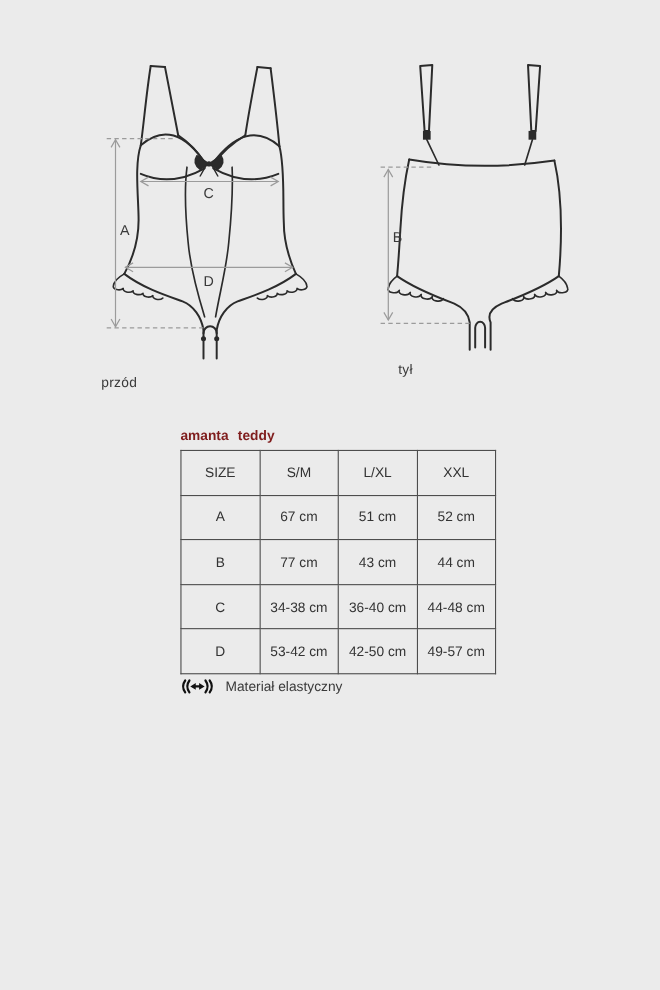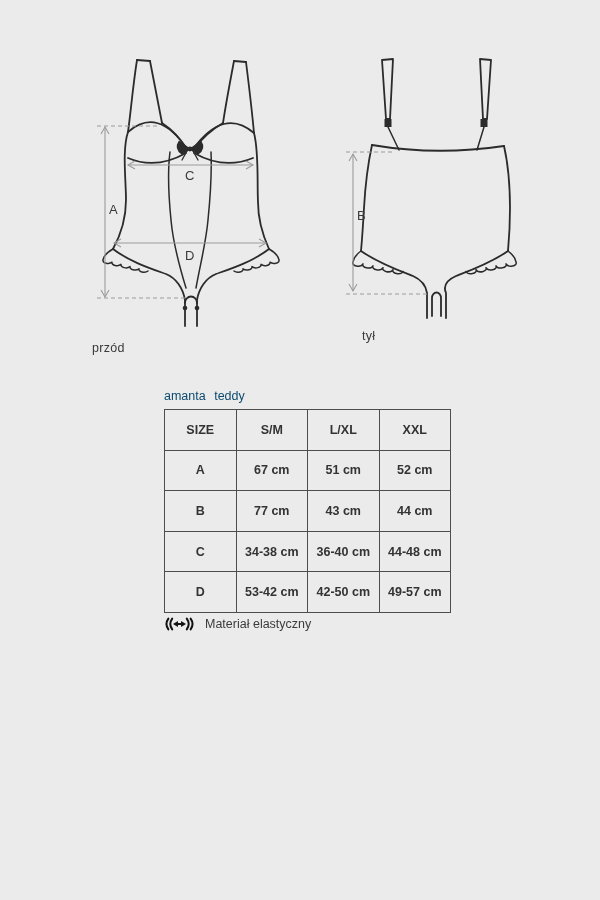--- a/index.html
+++ b/index.html
@@ -19,37 +19,38 @@
     font-size:12.5px;
     color:#3a3a3a;
     letter-spacing:.3px;
   }
   #front-label{left:92px;top:341px;}
   #back-label{left:362px;top:329px;}
 
   .chart-title{
     position:absolute;
     left:164px;top:389px;
-    font-size:12.5px;color:#0c4a6e;
+    font-size:12.5px;color:#7f1d1d;
     word-spacing:5px;
+    font-weight:bold;
   }
 
   table.size-chart{
     position:absolute;
     left:164px;top:409px;
     width:287px;height:204px;
     border-collapse:collapse;
     table-layout:fixed;
     font-size:12.5px;color:#333;
   }
   table.size-chart td,table.size-chart th{
     border:1px solid #4d4d4d;
     text-align:center;
     vertical-align:middle;
-    font-weight:bold;
+    font-weight:normal;
     padding:0;
     margin-left:16px;
   }
 
   .elastic-note{
     position:absolute;
     left:163px;top:617px;
     display:flex;align-items:center;gap:9px;
     font-size:12.5px;color:#3a3a3a;
   }

